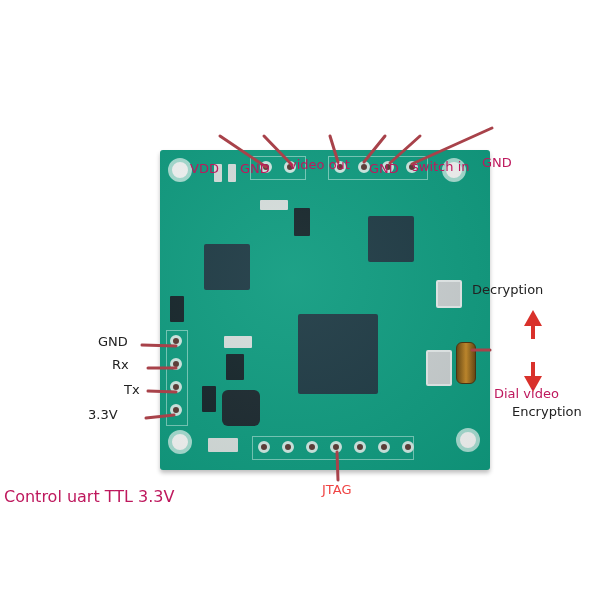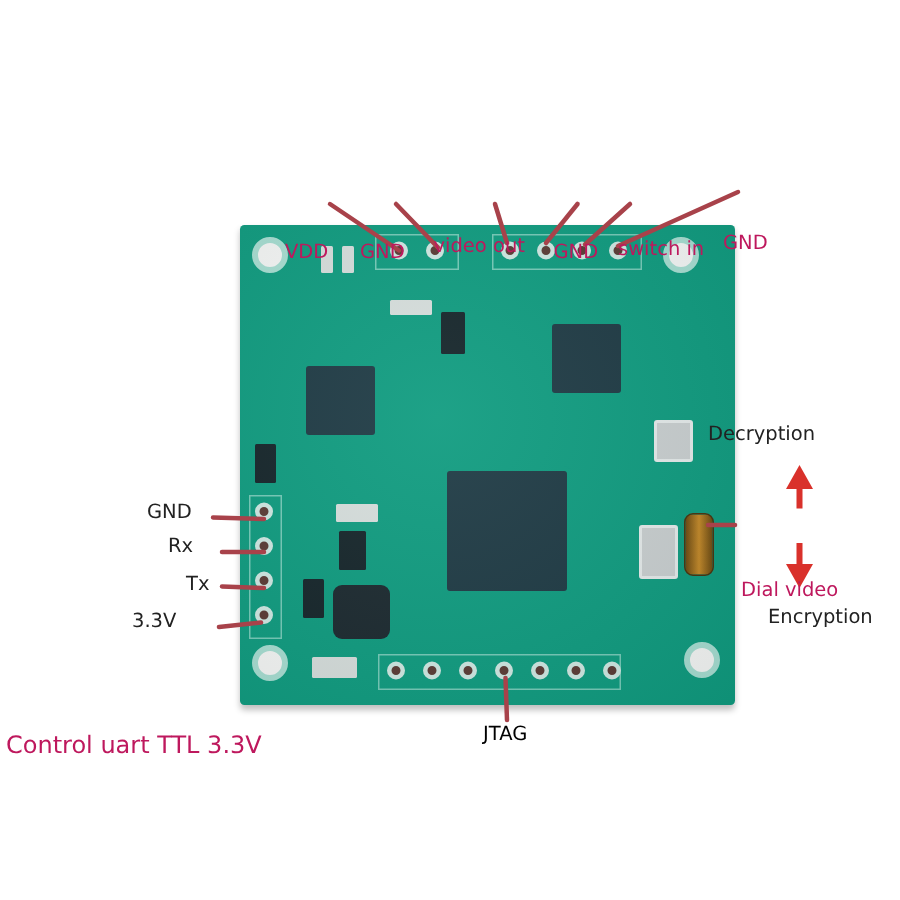--- a/index.html
+++ b/index.html
@@ -19,21 +19,21 @@
           box-shadow: 0 0 0 3px #109c80, 0 0 0 4px rgba(220,240,235,0.0); }
   .smd { position:absolute; background:#d6dedc; border-radius:1px; }
   .dark { position:absolute; background:#16262b; border-radius:1px; }
   .inductor { position:absolute; background:#1c2a30; border-radius:6px; }
   .shield { position:absolute; background:#c9cfd0; border:2px solid #e4eaea; border-radius:2px; }
   .dial { position:absolute; background:linear-gradient(90deg,#6b4a12,#c48a2a,#6b4a12);
           border-radius:6px; border:1px solid #4a3410; }
   .lbl { position:absolute; font-size:13px; white-space:nowrap; }
   .red { color:#be185d;margin-top:44px; }
   .blk { color:#222; }
-  .grey { color:#000000; }
+  .grey { color:#ef4444; }
   svg.overlay { position:absolute; left:0; top:0; }
 </style>
 </head>
 <body>
 
 <div class="board">
 
   <div class="hole" style="left:8px;top:8px;"></div>
   <div class="hole" style="left:282px;top:8px;"></div>
   <div class="hole" style="left:8px;top:280px;"></div>

